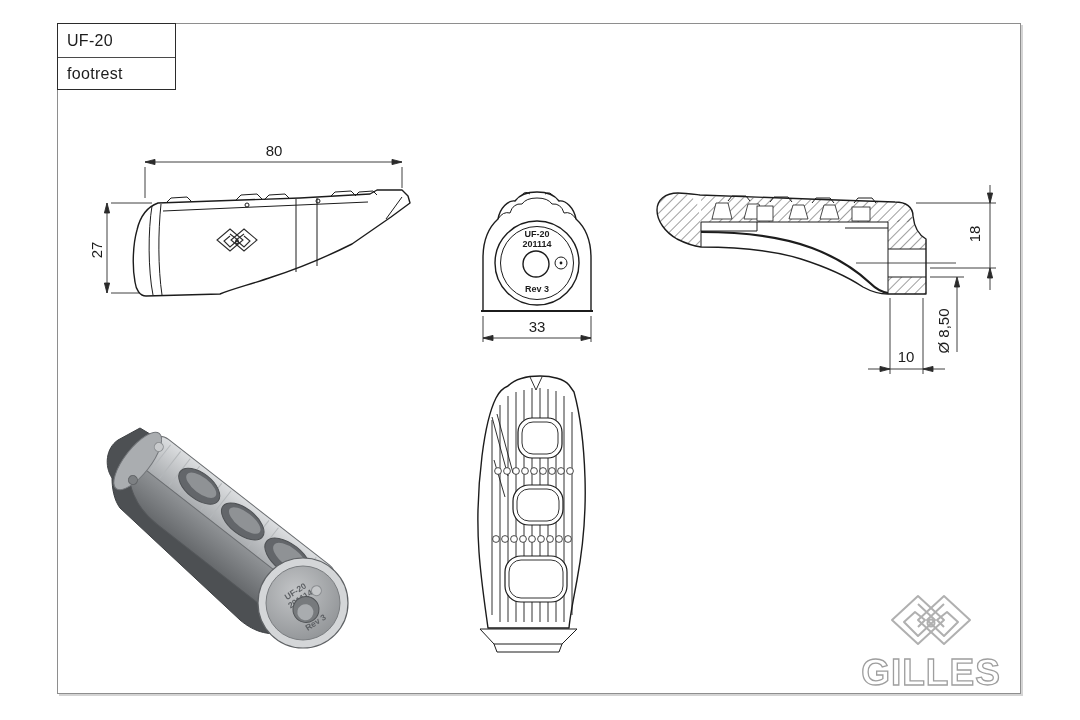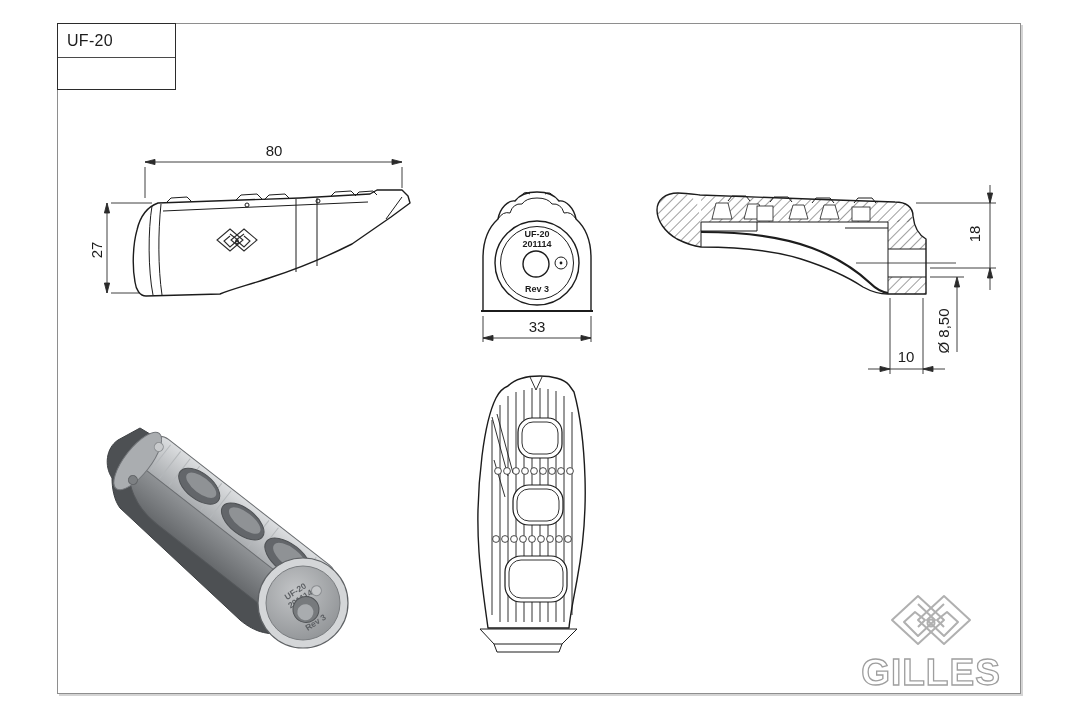--- a/index.html
+++ b/index.html
@@ -20,20 +20,21 @@
   .engr{font-size:9px;font-weight:bold;fill:#1c1c1c;}
   .engr3d{font-size:8.5px;font-weight:bold;fill:#5d6064;}
 </style>
 </head>
 <body>
 
 <div class="frame"></div>
 
 <div class="titleblock">
   <div class="row">UF-20</div>
+  <div class="row">footrest</div>
 </div>
 
 <div class="view" style="left:90px;top:138px;width:340px;height:170px">
 <svg width="340" height="170" viewBox="90 138 340 170">
   <g fill="none" stroke="#1c1c1c" stroke-width="1.4" stroke-linejoin="round">
     <path d="M158,203 L300,198 L370,194 L377,190 L402,190 L408,196 L410,203 L391,217 L352,244 C330,255 300,268 272,277 C252,284 232,289 220,294 L146,296 C140,296 136,290 135,282 C132,266 133,244 137,230 C140,217 147,207 158,203 Z"></path>
   </g>
   <g fill="none" stroke="#1c1c1c" stroke-width="1">
     <path d="M163,211 L368,202"></path>
     <path d="M152,206 C148,230 148,270 153,295"></path>

